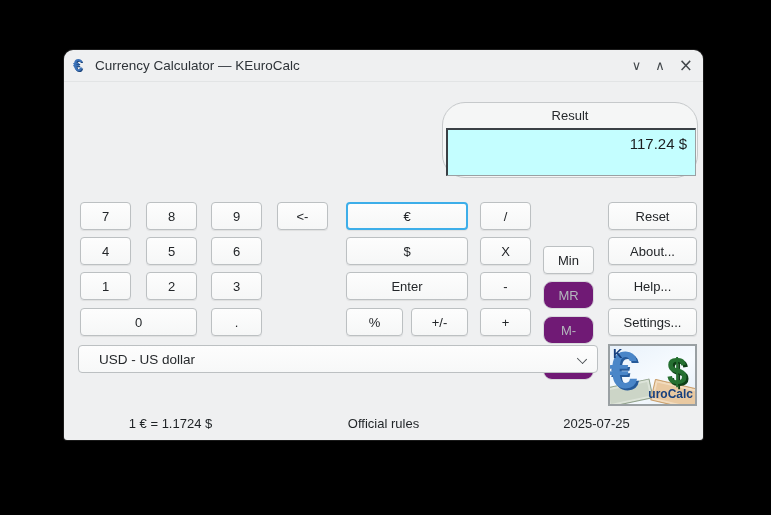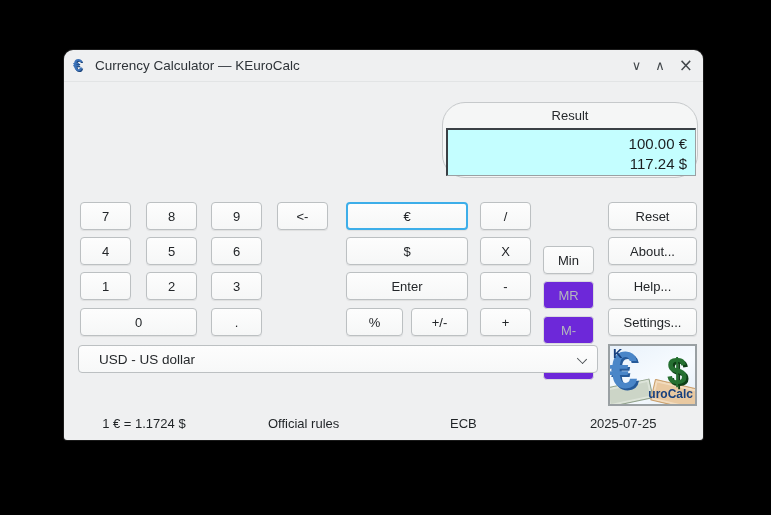--- a/index.html
+++ b/index.html
@@ -71,22 +71,22 @@
     background: linear-gradient(#fdfdfd, #f6f7f7);
     border: 1px solid #bcc0c2;
     border-radius: 4px;
     font-size: 13px; color: #232629;
     display: flex; align-items: center; justify-content: center;
     box-shadow: 0 1px 1px rgba(0,0,0,0.07);
     cursor: default;
   }
   .btn.focused { border: 2px solid #3daee9; }
   .btn.disabled {
-    background: #6d28d9; border-color: #d9dbdd;
-    color: #b3b8bc; box-shadow: none;
+    background: #701a75; border-color: #d9dbdd;
+    color: #b3b8bc; box-shadow: none; border-radius: 9px;
   }
   .r1 { top: 152px; } .r2 { top: 187px; } .r3 { top: 222px; } .r4 { top: 258px; }
   .c1 { left: 16px;  width: 51px; }
   .c2 { left: 82px;  width: 51px; }
   .c3 { left: 147px; width: 51px; }
   .c4 { left: 213px; width: 51px; }
   .c5 { left: 282px; width: 122px; }
   .c6 { left: 416px; width: 51px; }
   .c7 { left: 479px; width: 51px; margin-top: 44px; }
   .c8 { left: 544px; width: 89px; }
@@ -154,21 +154,20 @@
       <span class="win-btn">∨</span>
       <span class="win-btn">∧</span>
       <span class="win-btn close">×</span>
     </span>
   </div>
 
 
   <div class="groupbox gb-result">
     <span class="gb-label">Result</span>
     <div class="sunken result-display">
-      <div>100.00 €</div>
       <div>117.24 $</div>
     </div>
   </div>
 
   <div class="btn r1 c1">7</div>
   <div class="btn r1 c2">8</div>
   <div class="btn r1 c3">9</div>
   <div class="btn r1 c4">&lt;-</div>
   <div class="btn r1 c5 focused">€</div>
   <div class="btn r1 c6">/</div>
@@ -209,17 +208,16 @@
     <span class="lr">uroCalc</span>
     <span class="leuro">€</span>
     <span class="ldollar">$</span>
     <span class="note note-usd"></span>
     <span class="note note-eur"></span>
   </div>
 
   <div class="statusbar">
     <span class="cell">1 € = 1.1724 $</span>
     <span class="cell">Official rules</span>
-    <span class="cell">ECB</span>
     <span class="cell">2025-07-25</span>
   </div>
 
 </div>
 
 </body></html>

